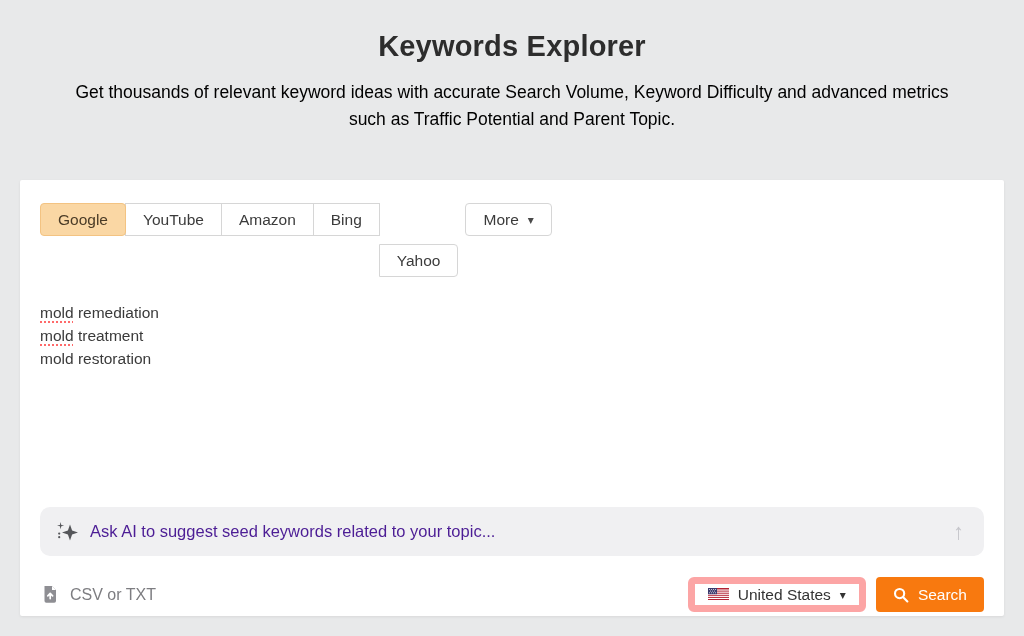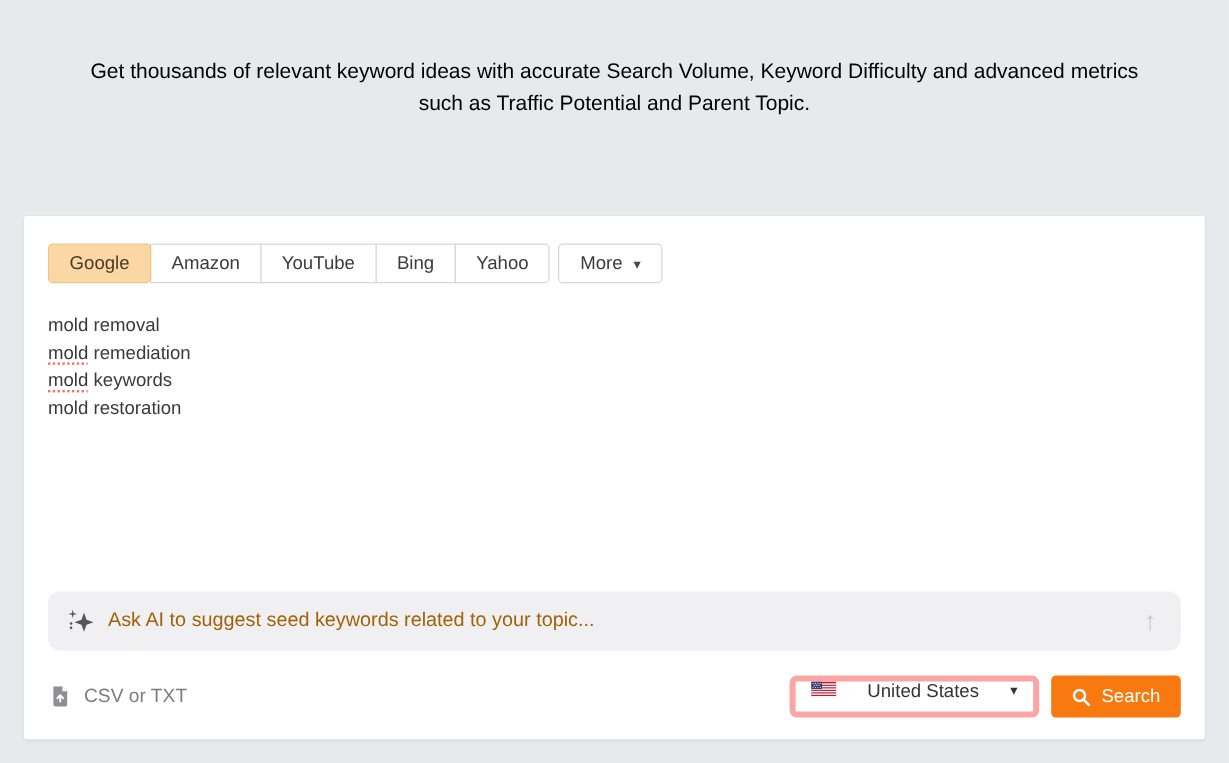--- a/index.html
+++ b/index.html
@@ -15,32 +15,32 @@
     font-size:29px; font-weight:700; color:#2d2d2d; letter-spacing:.2px;
   }
   .hero p {
     margin:16px auto 0; max-width:880px;
     font-size:17.5px; line-height:27px; color:#000000; font-weight:400;
   }
   .card {
     position:absolute; left:20px; top:180px; width:984px; height:436px;
     background:#ffffff; border-radius:2px;
     box-shadow:0 1px 3px rgba(0,0,0,.07);
-    padding:23px 20px 18px;
+    padding:23px 20px 4px;
     display:flex; flex-direction:column;
   }
   
   .tabs { display:flex; align-items:stretch; }
   .tab {
     background:#fff; border:1px solid #d6d6d6; height:33px;
     padding:0 17px; font-size:15.5px; color:#3b3b3b; cursor:pointer;
     font-family:inherit; margin-left:-1px; display:flex; align-items:center; gap:9px;
   }
   .tab:first-child { margin-left:0; border-radius:4px 0 0 4px; }
-  .tab:nth-last-child(2) { border-radius:0 4px 4px 0; }
+  .tab:nth-last-child(2) { border-radius:0 4px 4px 0;margin-top:41px; }
   .tab.selected {
     background:#fad7a4; border-color:#f3c382; color:#4a3b26; z-index:1;
     border-radius:4px;
   }
   .tab.more { margin-left:7px; border-radius:4px; }
   .tab .caret { font-size:12px; color:#4a4a4a; line-height:1; }
   
   .kw-area {
     flex:1 1 auto; margin-top:24px; font-size:15.5px; line-height:23px;
     color:#3a3a3a; cursor:text; overflow:hidden;
@@ -48,83 +48,83 @@
   .kw-line span.squiggle {
     text-decoration:underline dotted #ff6a6a;
     text-decoration-thickness:2px;
     text-underline-offset:3px;
   }
   
   .ai-bar {
     flex:0 0 auto; height:49px; background:#f0f0f2; border-radius:10px;
     display:flex; align-items:center; padding:0 18px 0 16px; gap:12px; cursor:text;
   }
-  .ai-bar .placeholder { font-size:16.5px; color:#a16207; }
+  .ai-bar .placeholder { font-size:16.5px; color:#4c1d95; }
   .ai-submit {
     margin-left:auto; background:none; border:none; cursor:pointer;
     color:#c6c6cb; font-size:22px; line-height:1; padding:0 2px;
     font-family:inherit;
   }
   
   .footer-row {
     flex:0 0 auto; margin-top:21px; display:flex; align-items:center;
   }
   .upload {
     display:flex; align-items:center; gap:10px; background:none; border:none;
     cursor:pointer; font-family:inherit; font-size:16px; color:#7d7d81;
   }
   .footer-right { margin-left:auto; display:flex; align-items:center; gap:10px; }
   .country-btn {
-    height:35px; background:#fff; border:5px solid #fca5a5; border-radius:6px;
-    display:flex; align-items:flex-start; gap:26px; padding:0 13px; cursor:pointer;
+    height:35px; background:#fff; border:7px solid #fca5a5; border-radius:6px;
+    display:flex; align-items:center; gap:9px; padding:0 13px; cursor:pointer;
     font-family:inherit; font-size:15.5px; color:#333;
   }
   .country-btn .caret { font-size:12px; color:#333; }
   .search-btn {
     height:35px; background:#f8790f; border:none; border-radius:4px;
     display:flex; align-items:center; gap:9px; padding:0 17px; cursor:pointer;
     font-family:inherit; font-size:15.5px; color:#fff;
   }
   svg { display:block; }
 </style>
 </head>
 <body>
 
 <div class="hero">
+  <h1>Keywords Explorer</h1>
   <p>Get thousands of relevant keyword ideas with accurate Search Volume, Keyword Difficulty and advanced metrics such as Traffic Potential and Parent Topic.</p>
 </div>
 
 <div class="card">
 
   <div class="tabs">
       <button class="tab selected">
         <span>Google</span>
       </button>
       <button class="tab">
-        <span>Amazon</span>
+        <span>YouTube</span>
       </button>
       <button class="tab">
-        <span>YouTube</span>
+        <span>Amazon</span>
       </button>
       <button class="tab">
         <span>Bing</span>
       </button>
       <button class="tab">
         <span>Yahoo</span>
       </button>
       <button class="tab more">
         <span>More</span>
         <span class="caret">▾</span>
       </button>
     </div>
 
   <div class="kw-area">
-      <div class="kw-line"><span>mold</span><span> removal</span></div>
       <div class="kw-line"><span class="squiggle">mold</span><span> remediation</span></div>
-      <div class="kw-line"><span class="squiggle">mold</span><span> keywords</span></div>
+      <div class="kw-line"><span class="squiggle">mold</span><span> treatment</span></div>
       <div class="kw-line"><span>mold</span><span> restoration</span></div>
     </div>
 
   <div class="ai-bar">
     <span>
       <svg width="22" height="22" viewBox="0 0 22 22">
         <path d="M14 3.5 L16.1 9.4 L22 11.5 L16.1 13.6 L14 19.5 L11.9 13.6 L6 11.5 L11.9 9.4 Z" fill="#55565a"></path>
         <path d="M4.6 1 L5.3 3.9 L8.2 4.6 L5.3 5.3 L4.6 8.2 L3.9 5.3 L1 4.6 L3.9 3.9 Z" fill="#55565a"></path>
         <circle cx="3.2" cy="12.6" r="1.1" fill="#55565a"></circle>
         <circle cx="3.2" cy="16.2" r="1.1" fill="#55565a"></circle>

